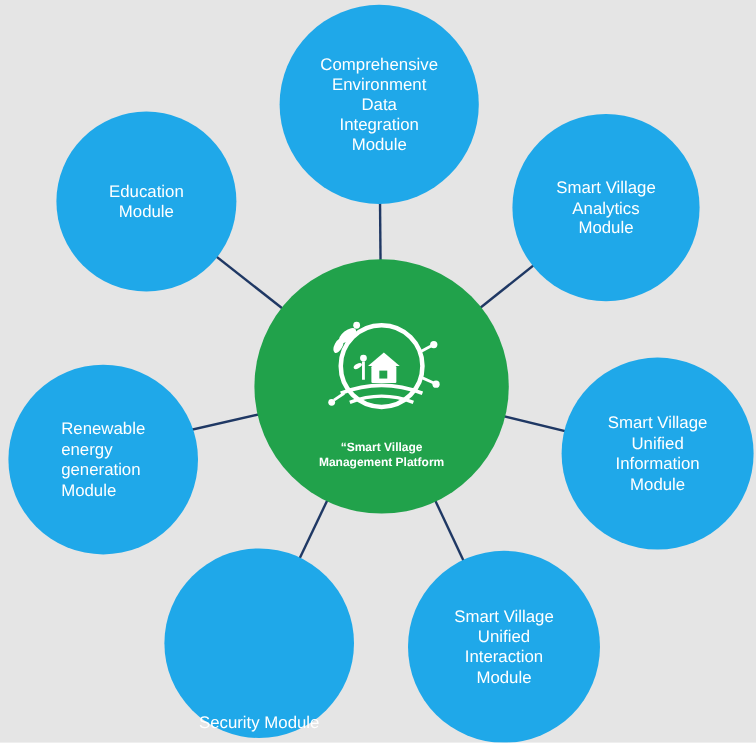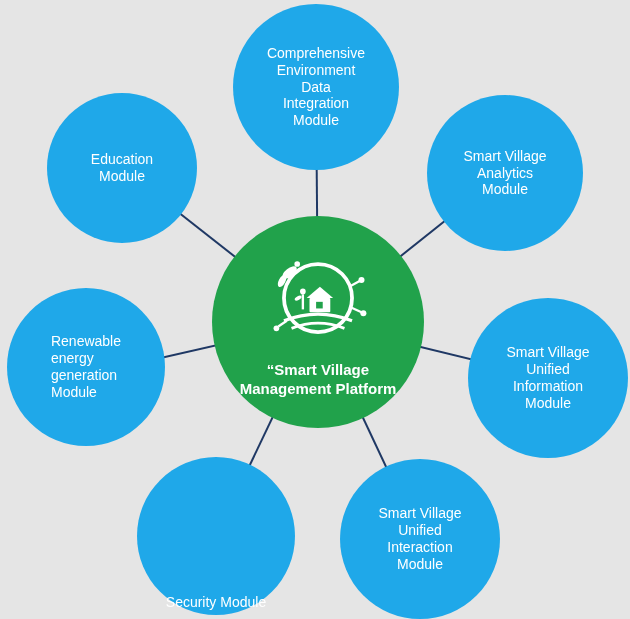--- a/index.html
+++ b/index.html
@@ -39,39 +39,39 @@
     line-height: 1.2;
     padding: 4px;
   }
 
   
   .n-env          { left: 233px; top:   4px; width: 166px; height: 166px; }
   .n-analytics    { left: 427px; top:  95px; width: 156px; height: 156px; }
   .n-info         { left: 468px; top: 298px; width: 160px; height: 160px; }
   .n-interaction  { left: 340px; top: 459px; width: 160px; height: 160px; }
   .n-security     { left: 137px; top: 457px; width: 158px; height: 158px; align-items: flex-end; }
-  .n-renewable    { left:   7px; top: 288px; width: 158px; height: 158px; }
+  .n-renewable    { left:   7px; top: 304px; width: 158px; height: 158px; }
   .n-renewable .label { text-align: left; }
   .n-education    { left:  47px; top:  93px; width: 150px; height: 150px; }
 
   .center-node {
     left: 212px; top: 216px;
     width: 212px; height: 212px;
     background: var(--center-color, #21A24B);
     flex-direction: column;
   }
   .center-node .logo {
     width: 118px;
     height: 104px;
     margin-top: 6px;
     margin-bottom: 6px;
   }
   .center-node .label {
     font-weight: bold;
-    font-size: 15px;
+    font-size: 10px;
     line-height: 1.25;
   }
 </style>
 </head>
 <body>
 
 <div class="canvas">
 
   <svg class="links" viewBox="0 0 630 619">
     <line x1="318" y1="322" x2="316" y2="87"></line>

